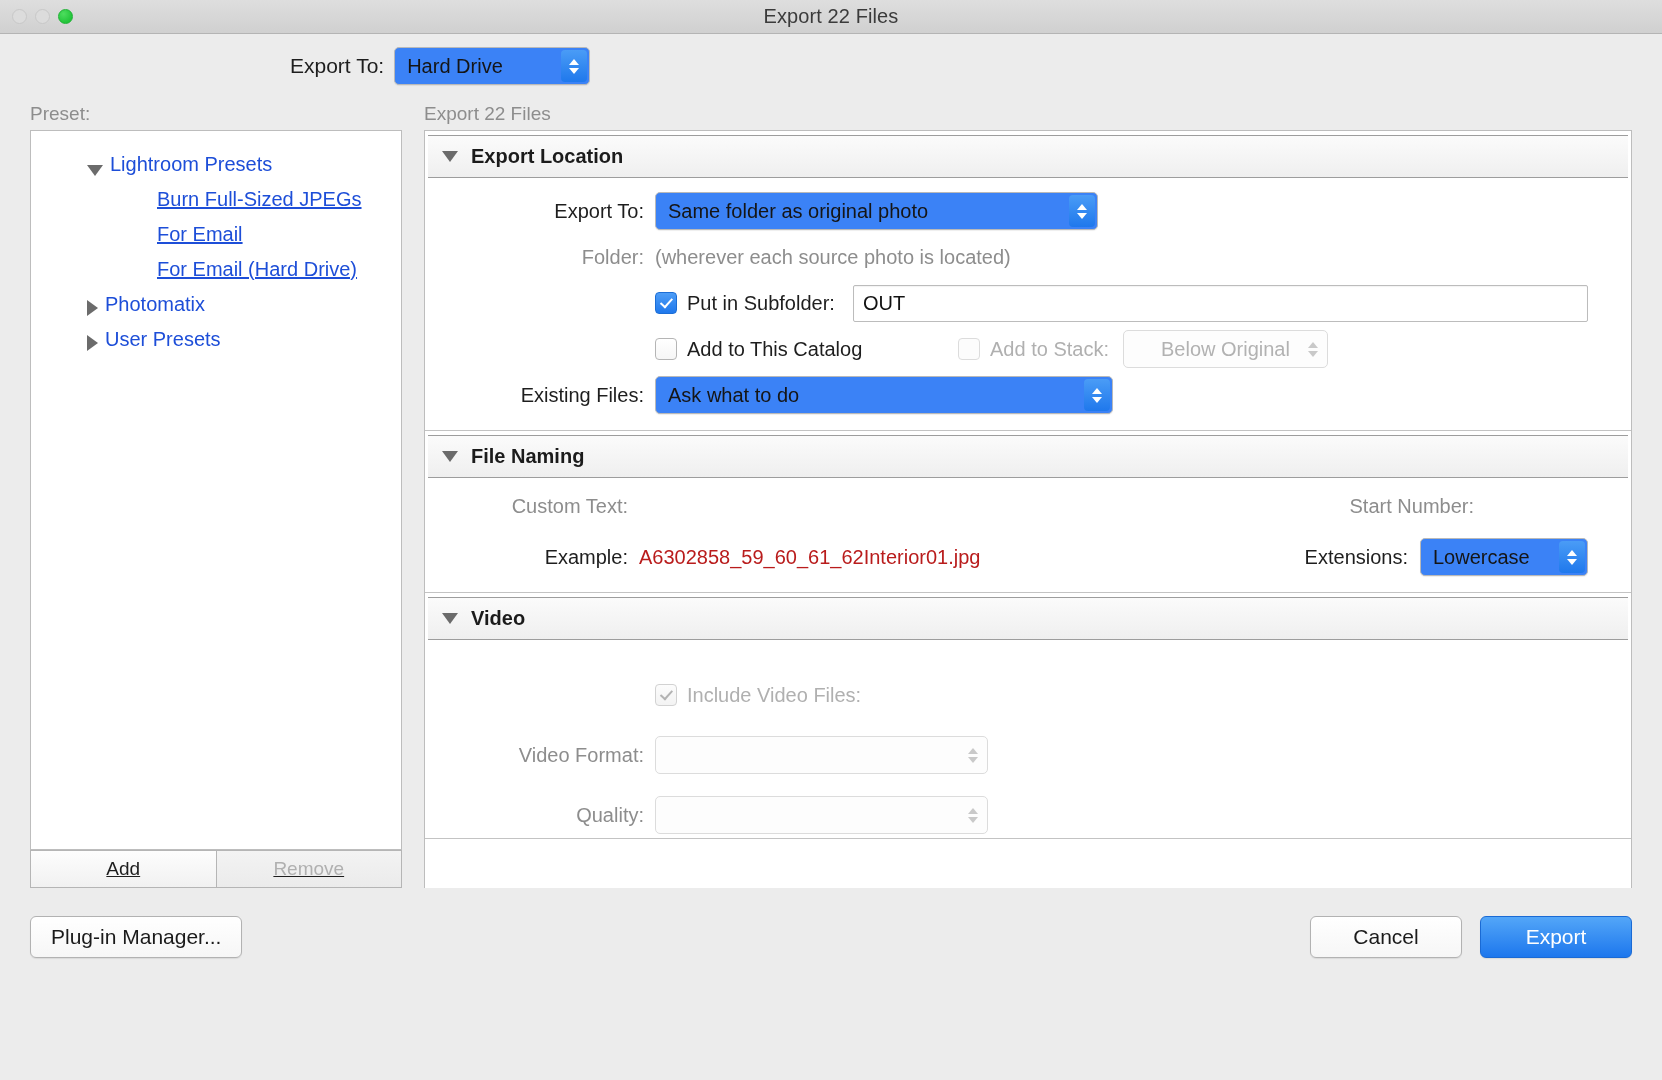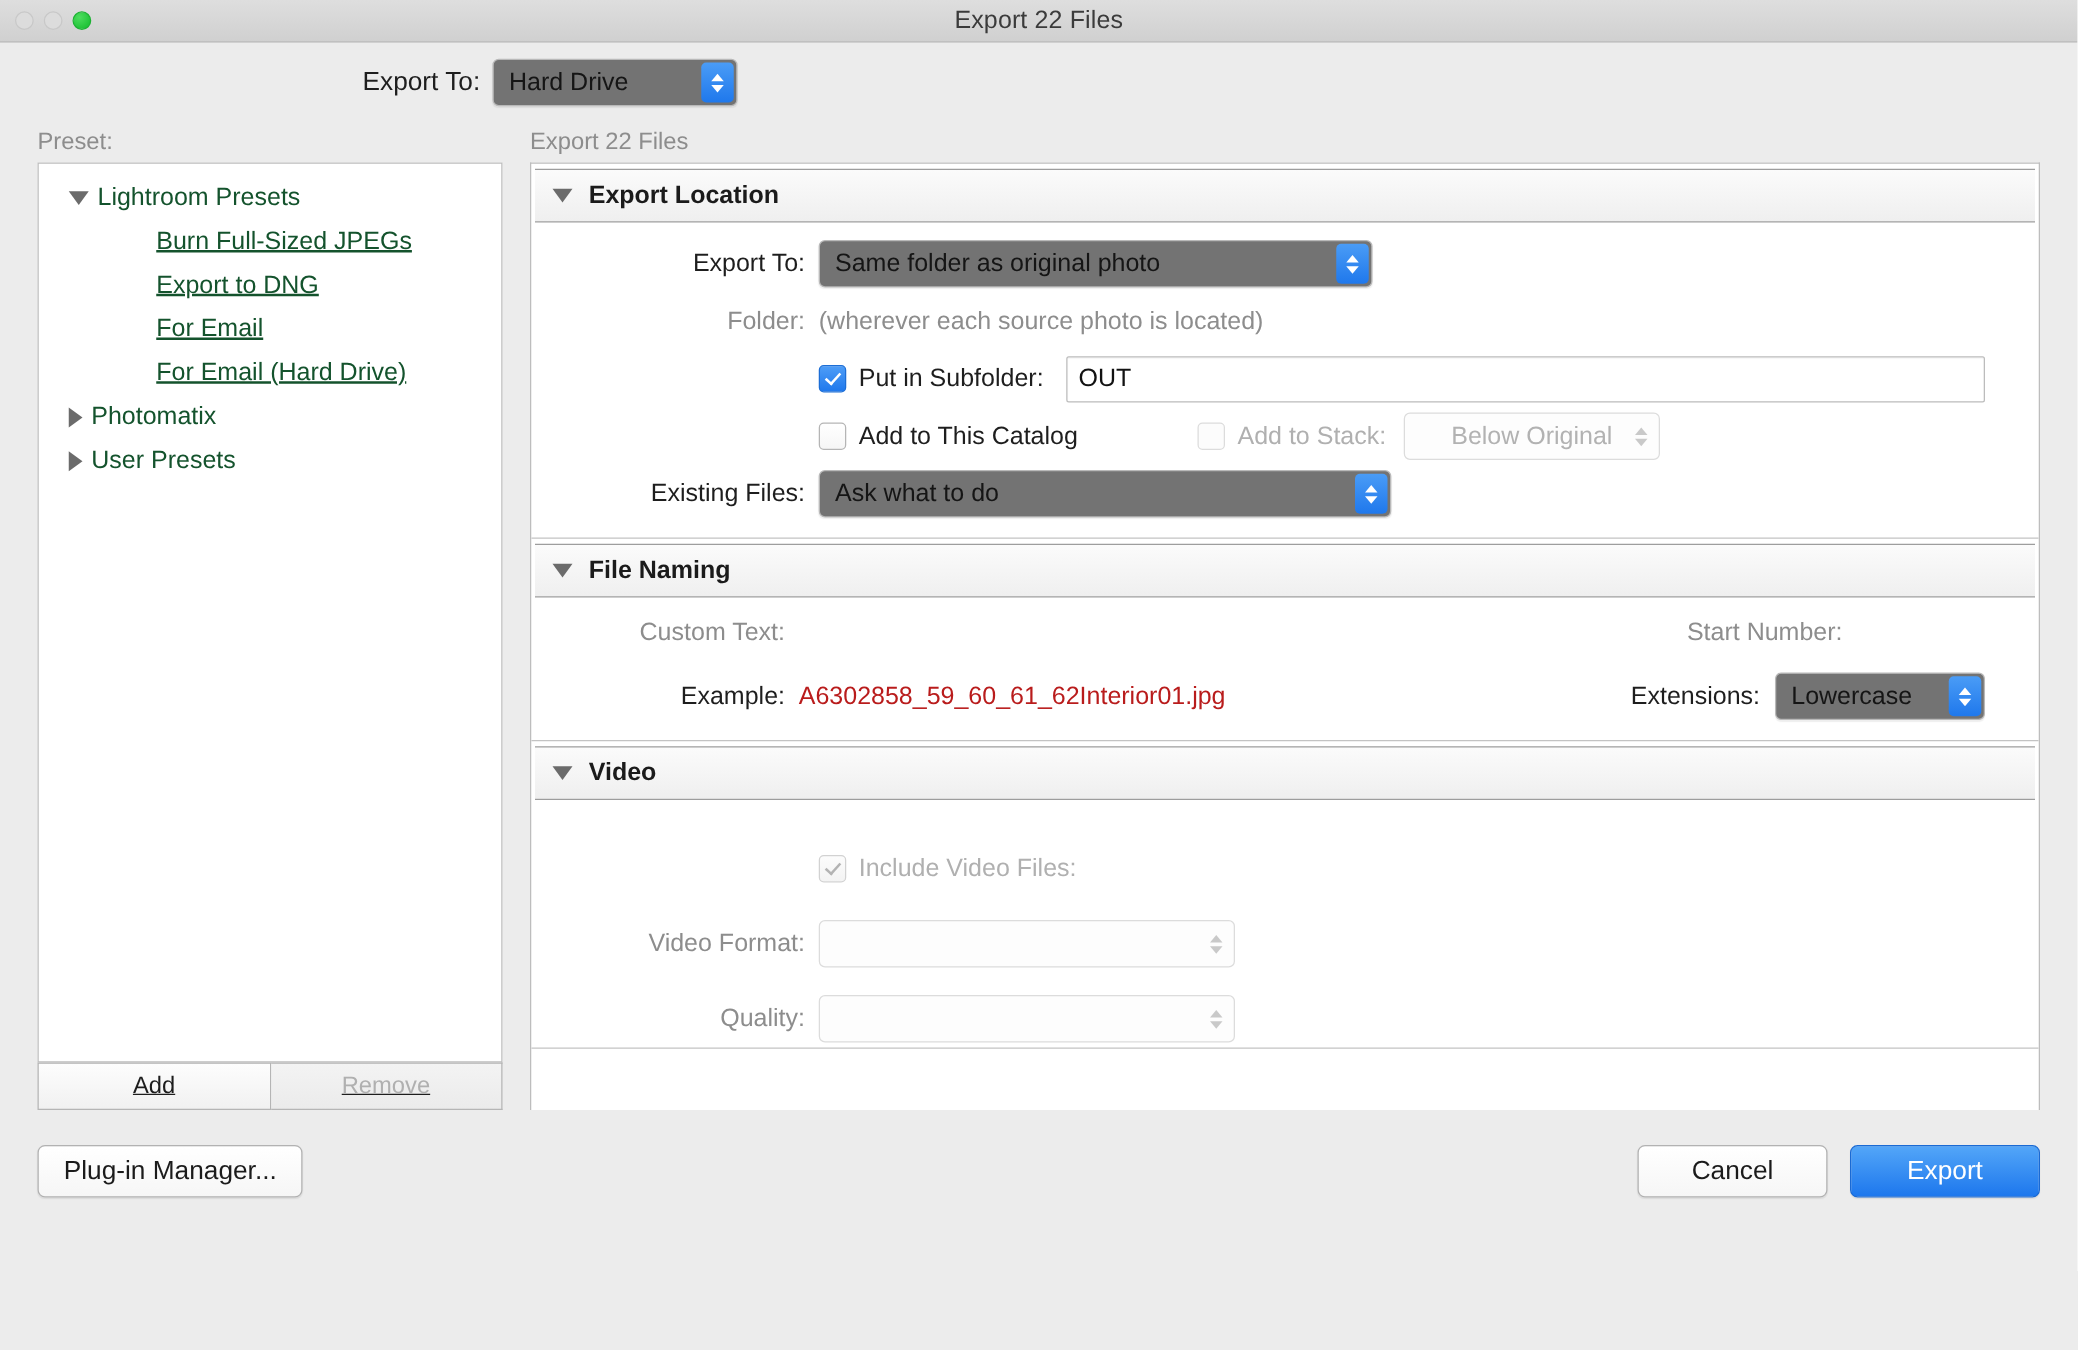--- a/index.html
+++ b/index.html
@@ -66,21 +66,21 @@
   #top-row .fieldlabel {
     font-size: 21px;
     color: #1e1e1e;
     margin-right: 10px;
   }
 
   
   .popup {
     position: relative;
     box-sizing: border-box;
-    background: #737373;
+    background: #3b82f6;
     border: 1px solid #b9b9b9;
     border-radius: 5px;
     height: 38px;
     display: flex;
     align-items: center;
     padding: 0 34px 0 12px;
     font-size: 20px;
     color: #151515;
     box-shadow: 0 1px 1px rgba(0,0,0,0.07);
     white-space: nowrap;
@@ -152,26 +152,27 @@
   #preset-list {
     flex: 1;
     background: #ffffff;
     border: 1px solid #bdbdbd;
     box-sizing: border-box;
     padding-top: 10px;
     overflow: hidden;
   }
   .tree-row {
     display: flex;
-    align-items: center;
+    align-items: flex-end;
     height: 35px;
     font-size: 20px;
-    color: #14532d;
+    color: #1d4ed8;
     padding-left: 24px;
     white-space: nowrap;
+    margin-left: 32px;
   }
   .tree-row.child { padding-left: 94px; text-decoration: underline; }
   .disclosure {
     width: 0;
     height: 0;
     margin-right: 7px;
     flex: none;
   }
   .disclosure.open {
     border-left: 8px solid transparent;
@@ -379,23 +380,20 @@
 
   <div id="preset-pane">
     <div id="preset-label">Preset:</div>
     <div id="preset-list">
       <div class="tree-row">
         <span class="disclosure open"></span>
         <span>Lightroom Presets</span>
       </div>
       <div class="tree-row child">
         <span>Burn Full-Sized JPEGs</span>
-      </div>
-      <div class="tree-row child">
-        <span>Export to DNG</span>
       </div>
       <div class="tree-row child">
         <span>For Email</span>
       </div>
       <div class="tree-row child">
         <span>For Email (Hard Drive)</span>
       </div>
       <div class="tree-row">
         <span class="disclosure closed"></span>
         <span>Photomatix</span>

